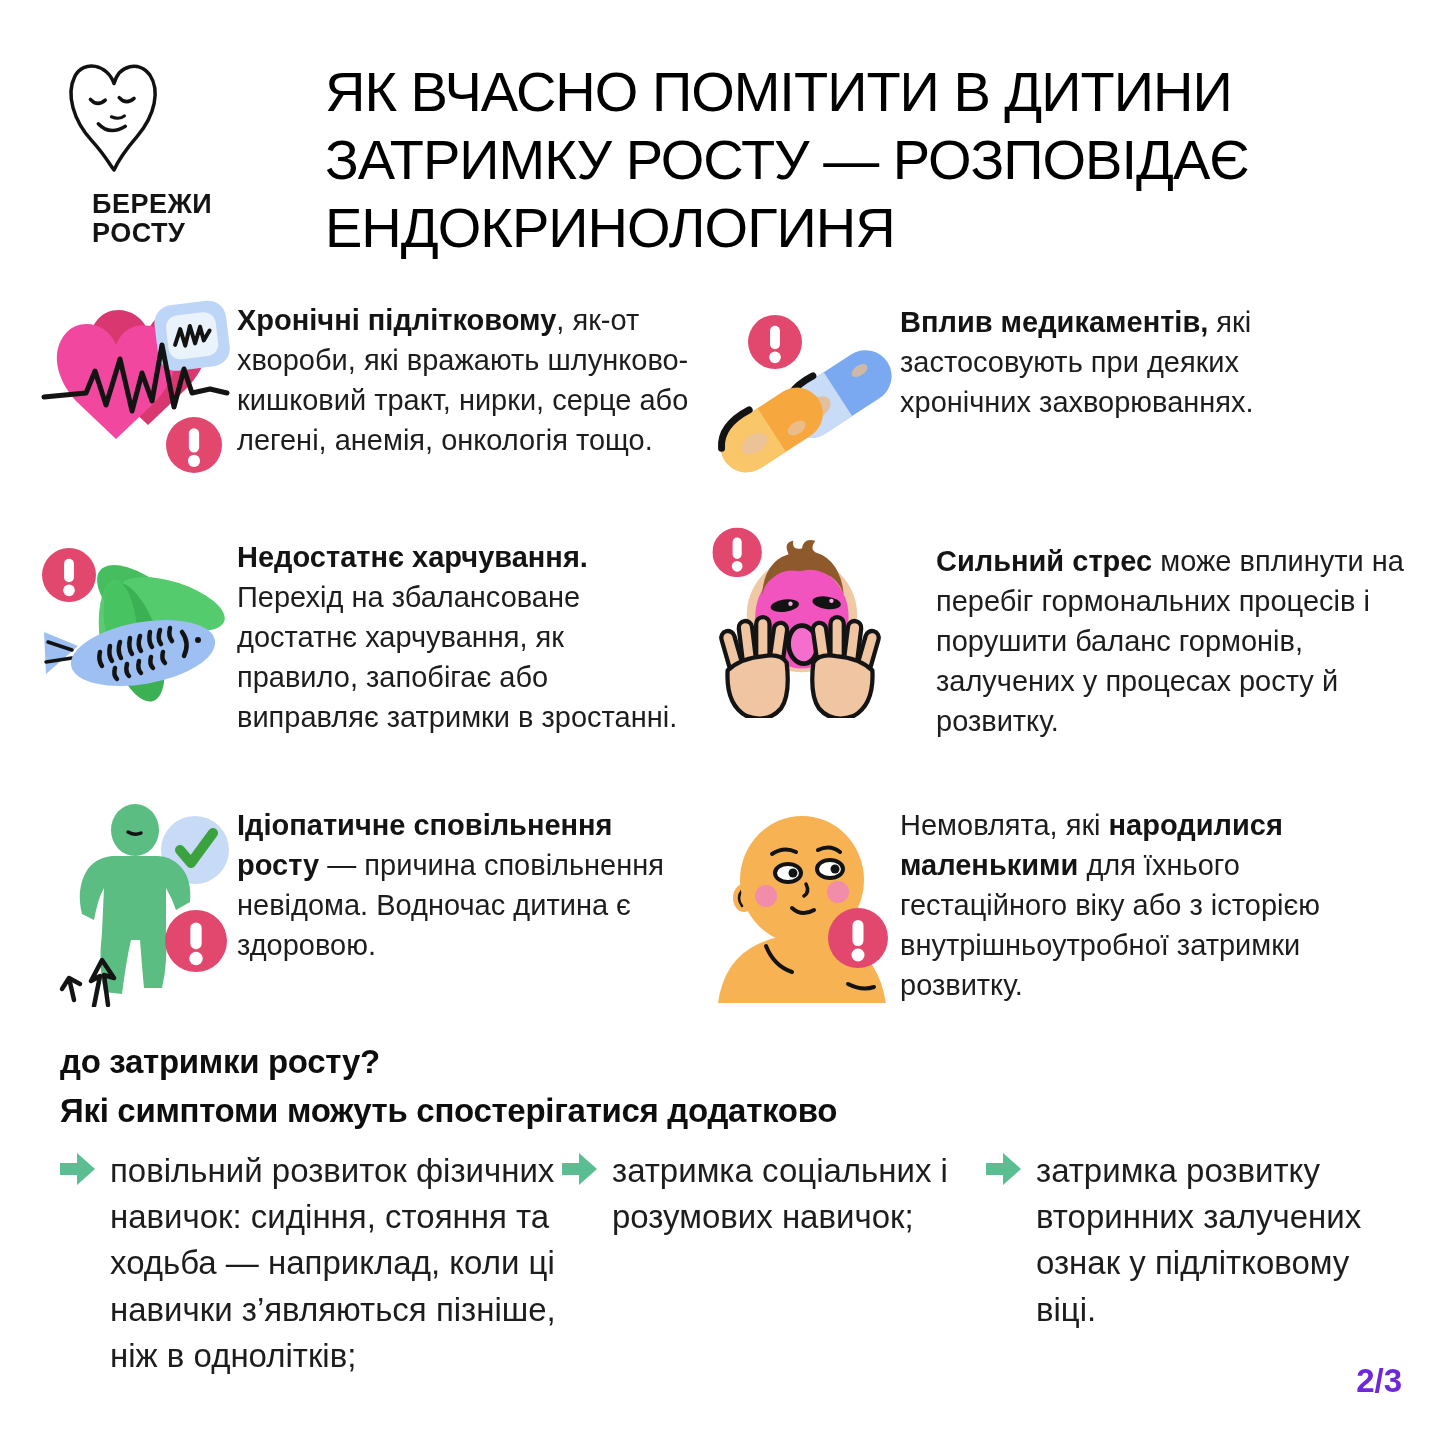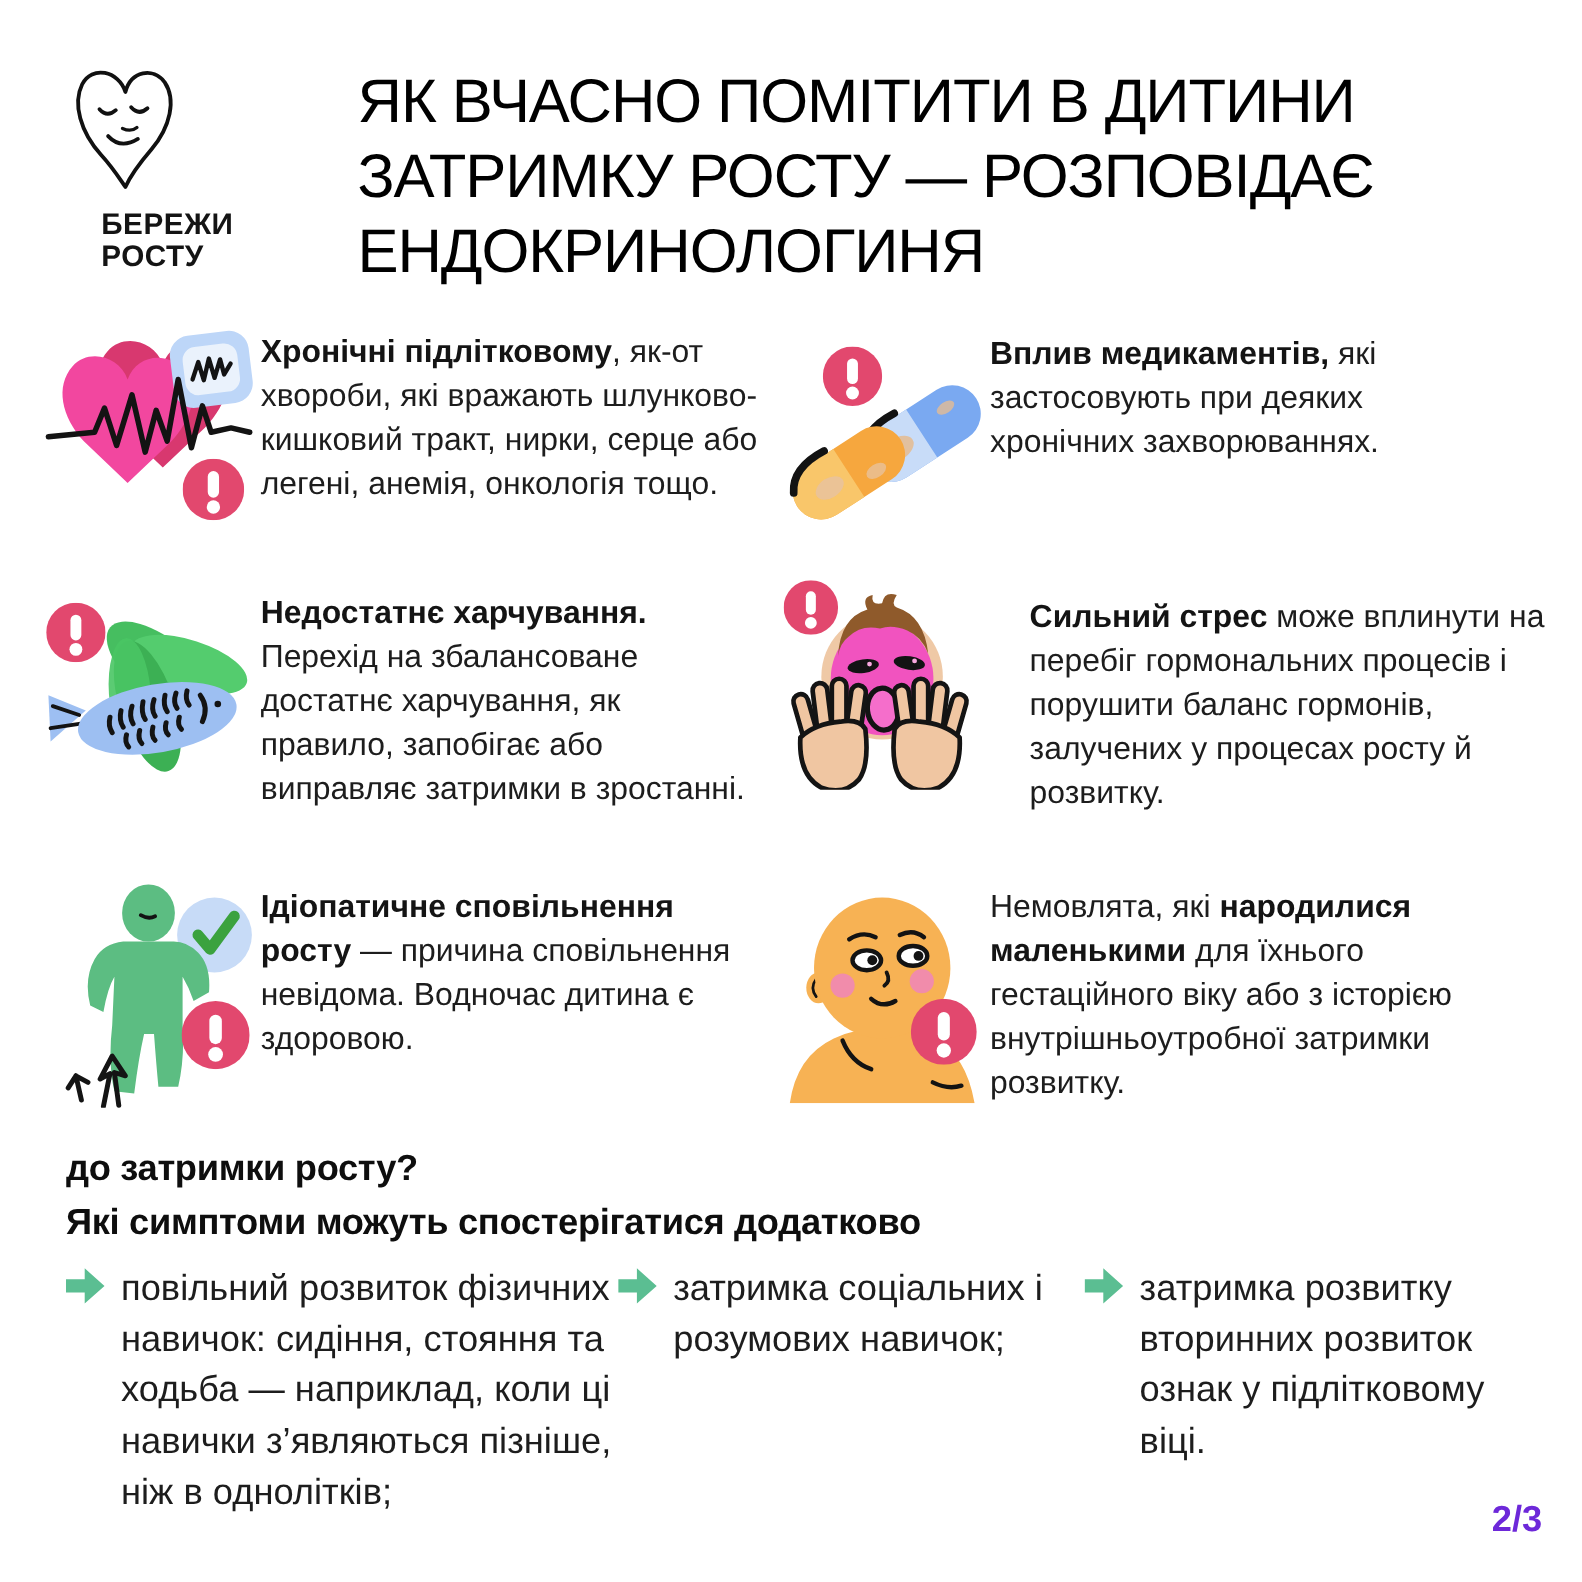--- a/index.html
+++ b/index.html
@@ -210,17 +210,17 @@
   <div class="bullet b2">
     <svg class="arrow" width="36" height="34" viewBox="0 0 36 34">
       <polygon points="0,11 17,11 17,1 35,17 17,33 17,23 0,23" fill="#5BBE92"></polygon>
     </svg>
     <div class="btext">затримка соціальних і розумових навичок;</div>
   </div>
   <div class="bullet b3">
     <svg class="arrow" width="36" height="34" viewBox="0 0 36 34">
       <polygon points="0,11 17,11 17,1 35,17 17,33 17,23 0,23" fill="#5BBE92"></polygon>
     </svg>
-    <div class="btext">затримка розвитку вторинних розвиток ознак у підлітковому віці.</div>
+    <div class="btext">затримка розвитку вторинних залучених ознак у підлітковому віці.</div>
   </div>
 
   <div class="page-number">2/3</div>
 </div>
 
 </body></html>

